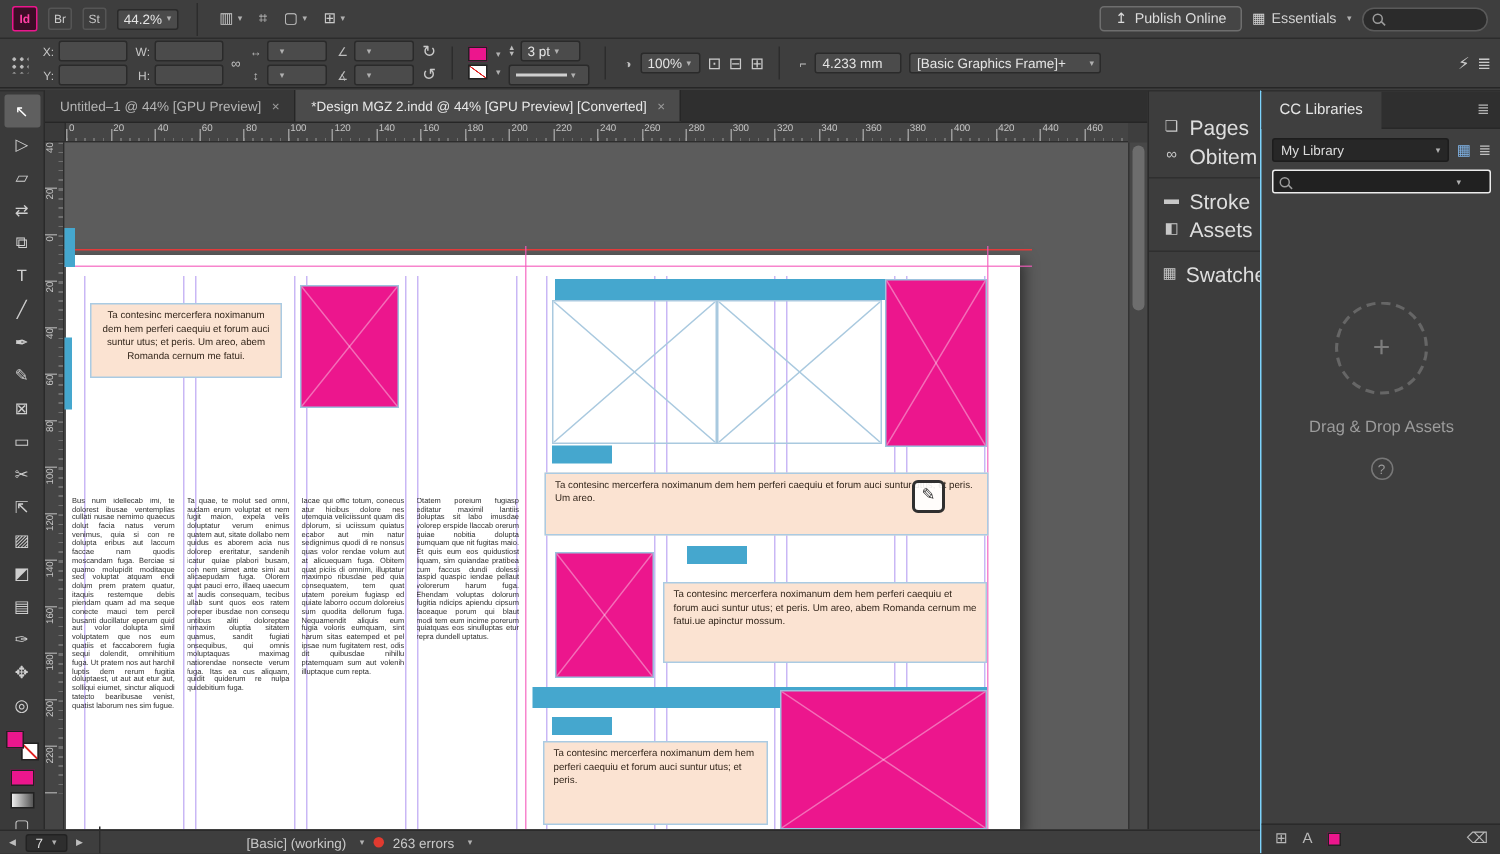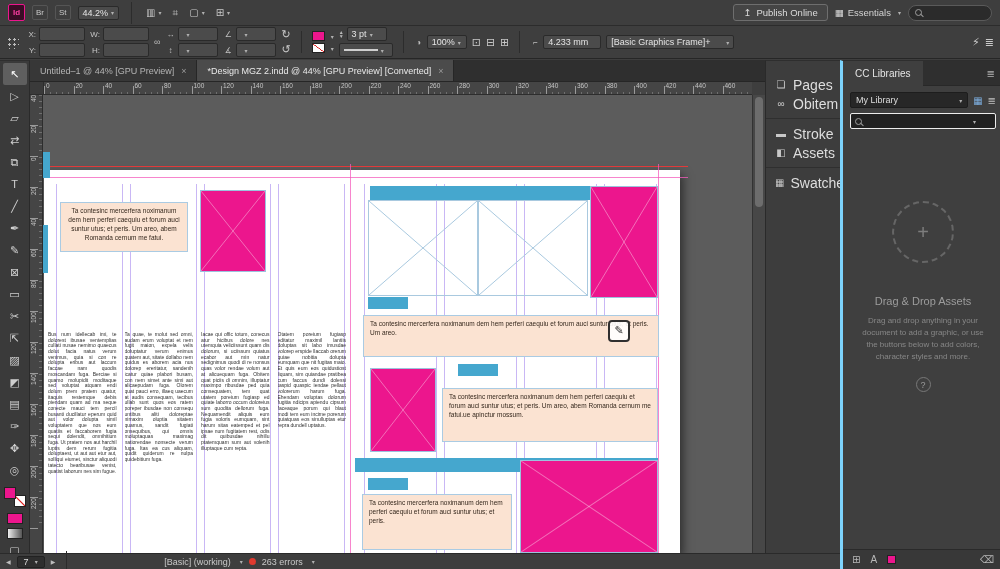--- a/index.html
+++ b/index.html
@@ -103,36 +103,36 @@
   .scrollbar{left:752px;top:95px;width:13px;height:458px;background:#474747;border-left:1px solid #333;}
   .thumb{position:absolute;left:2px;top:2px;width:8px;height:110px;background:#6d6d6d;border-radius:4px;}
   
   .dock{left:765px;top:60px;width:75px;height:493px;background:#3d3d3d;border-left:1px solid #2a2a2a;border-top:1px solid #2e2e2e;
         display:flex;flex-direction:column;padding-top:14px;}
   .dockbtn{height:19px;display:flex;align-items:center;gap:6px;padding-left:9px;flex:none;}
   .dockbtn .dicn{width:12px;text-align:center;font-size:10px;color:#c8c8c8;}
   .dockbtn .dlbl{font-size:14px;color:#dedede;}
   .dockdiv{height:1px;background:#2f2f2f;margin:5px 0;flex:none;}
   
-  .cc{left:840px;top:60px;width:160px;height:509px;background:#3f3f3f;border-left:3px solid #7dd3fc;border-top:1px solid #2e2e2e;overflow:hidden;}
+  .cc{left:840px;top:60px;width:160px;height:509px;background:#3f3f3f;border-left:1px solid #7dd3fc;border-top:1px solid #2e2e2e;overflow:hidden;}
   .cchead{position:absolute;left:0;top:0;width:160px;height:25px;background:#2f2f2f;border-bottom:1px solid #282828;display:flex;align-items:center;}
   .cctab{height:25px;display:flex;align-items:center;padding:0 12px;background:#3f3f3f;font-size:10px;color:#e5e5e5;}
   .ccmenu{margin-left:auto;margin-right:8px;color:#b5b5b5;font-size:10px;}
   .librow{position:absolute;left:0;top:31px;width:160px;display:flex;align-items:center;gap:5px;padding:0 7px;}
   .libsel{flex:1;height:16px;background:#272727;border:1px solid #1d1d1d;border-radius:2px;display:flex;align-items:center;
           justify-content:space-between;padding:0 5px;font-size:9px;color:#ddd;}
   .viewicn{font-size:10px;color:#c0c0c0;}
   .viewicn.sel{color:#7fb2e5;}
   .srow{position:absolute;left:0;top:52px;width:160px;display:flex;align-items:center;padding:0 7px;}
   .ccsearch{flex:1;height:16px;background:#212121;border:1px solid #ececec;border-radius:2px;display:flex;align-items:center;gap:4px;padding:0 4px;}
   .ccsearch input{background:transparent;border:none;outline:none;color:#eee;font-size:9px;width:100px;}
   .ccempty{position:absolute;left:0;top:140px;width:160px;display:flex;flex-direction:column;align-items:center;text-align:center;}
   .dcircle{width:62px;height:62px;border:2px dashed #666;border-radius:50%;display:flex;align-items:center;justify-content:center;
            font-size:20px;color:#7d7d7d;}
-  .cctitle{margin-top:32px;font-size:11px;color:#9c9c9c;}
+  .cctitle{margin-top:16px;font-size:11px;color:#9c9c9c;}
   .ccdesc{margin-top:8px;padding:0 13px;font-size:8px;line-height:1.5;color:#878787;}
   .cchelp{margin-top:14px;width:15px;height:15px;border:1px solid #787878;border-radius:50%;display:flex;align-items:center;justify-content:center;
           font-size:9px;color:#9a9a9a;}
   .ccfoot{position:absolute;left:0;bottom:0;width:160px;height:20px;background:#383838;border-top:1px solid #2a2a2a;
           display:flex;align-items:center;gap:10px;padding:0 9px;}
   .ccfoot .ficn{font-size:10px;color:#b8b8b8;}
   .cchip{width:9px;height:9px;background:var(--pink);border:1px solid #222;}
   
   .statusbar{left:0;top:553px;width:840px;height:16px;background:#3e3e3e;border-top:1px solid #2a2a2a;
              display:flex;align-items:center;gap:6px;padding:0 6px;font-size:9px;color:#c9c9c9;}
@@ -527,21 +527,20 @@
         <span class="mag"></span>
         <input placeholder="" style="">
         <span class="cr">▾</span>
       </div>
     </div>
     <div class="ccempty">
       <div class="dcircle">
         <span>+</span>
       </div>
       <div class="cctitle">Drag &amp; Drop Assets</div>
-      <div class="ccdesc">Drag and drop anything in your document to add a graphic, or use the buttons below to add colors, character styles and more.</div>
       <div class="cchelp">?</div>
     </div>
     <div class="ccfoot">
       <span class="ficn">⊞</span>
       <span class="ficn">A</span>
       <span class="cchip"></span>
       <span class="sp"></span>
       <span class="ficn">⌫</span>
     </div>
   </div>

